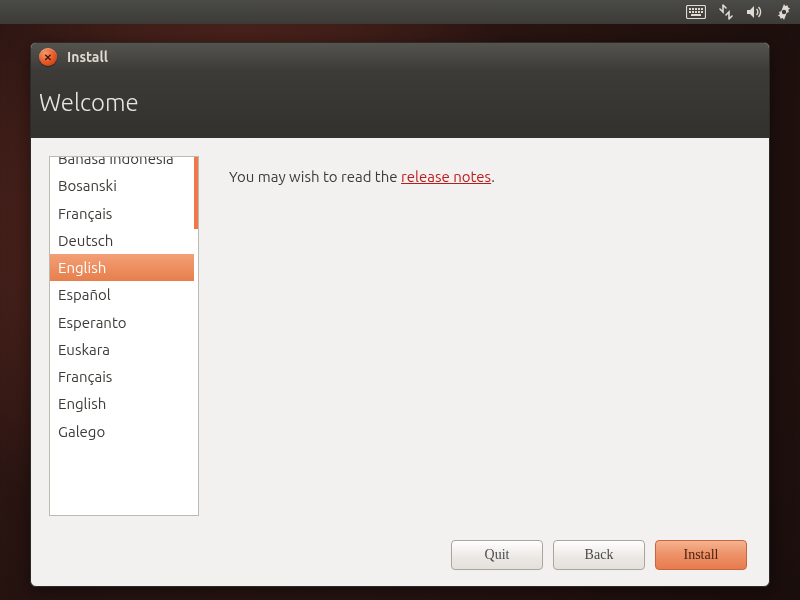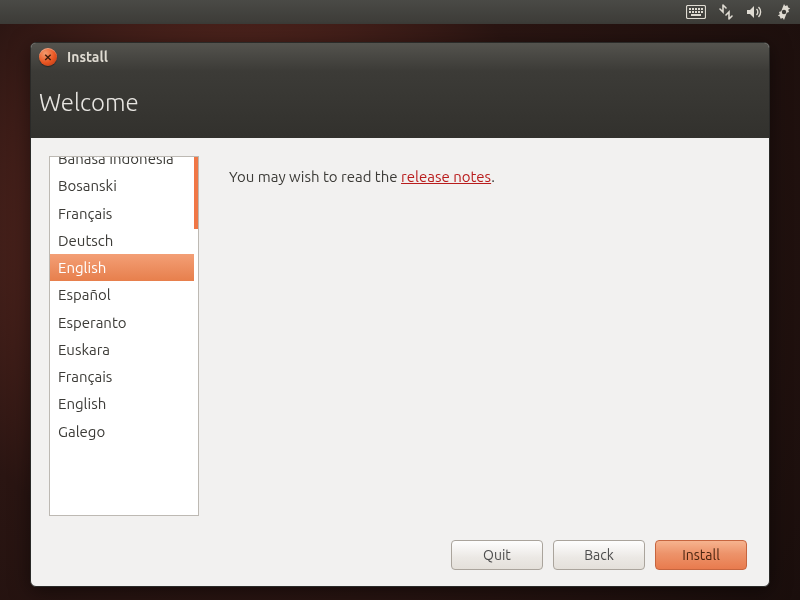--- a/index.html
+++ b/index.html
@@ -121,20 +121,21 @@
     .message a {
       color: #b91c1c;
       text-decoration: underline;
       cursor: pointer;
     }
     .footer {
       display: flex;
       justify-content: flex-end;
       gap: 10px;
       padding: 10px 22px 16px;
+      font-family: Liberation Serif, serif;
     }
     .btn {
       min-width: 92px;
       height: 30px;
       border: 1px solid #aaa49c;
       border-radius: 4px;
       background: linear-gradient(to bottom, #fefefe 0%, #ebe8e4 60%, #e4e0da 100%);
       font-size: 14px;
       color: #4c4c4c;
       cursor: pointer;

